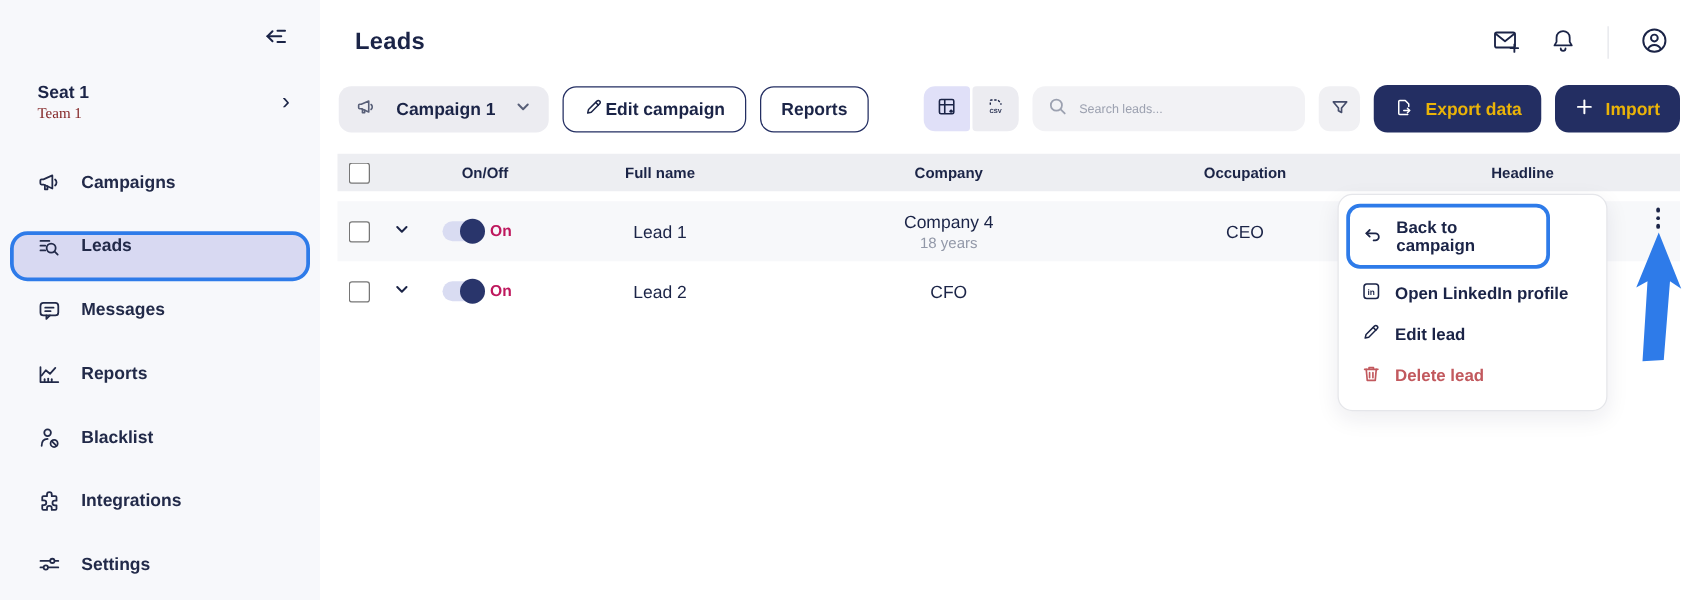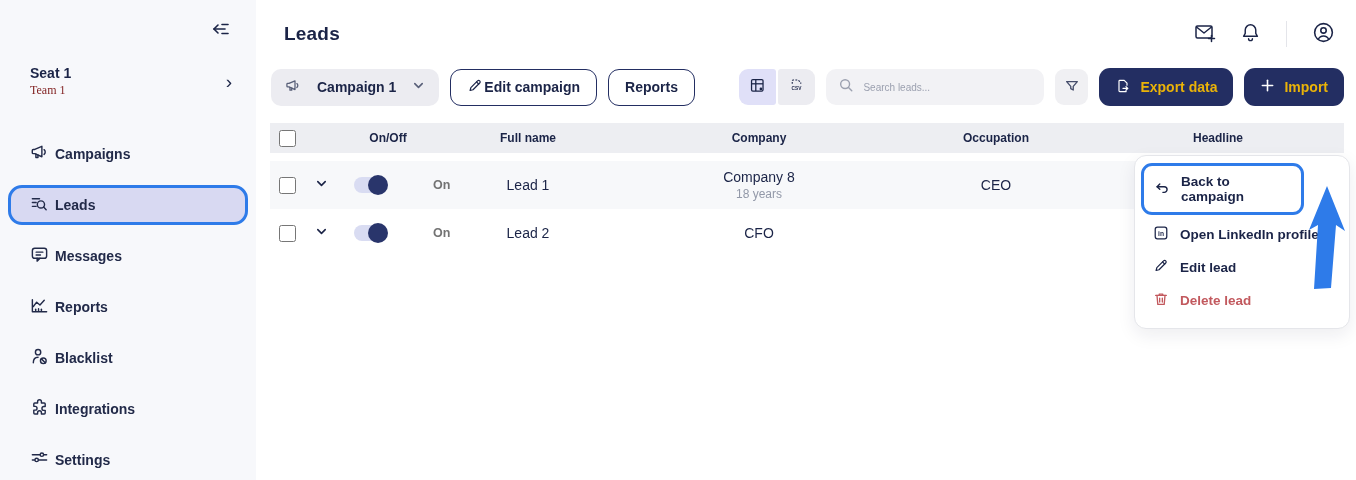--- a/index.html
+++ b/index.html
@@ -13,21 +13,21 @@
   
   .sidebar { width:256px; height:100%; background:#F7F8FB; flex:none; padding:0 8px; }
   .sb-top { display:flex; justify-content:flex-end; padding:18px 16px 0 0; }
   .collapse-btn { background:none; border:none; cursor:pointer; color:#1B2447; }
   .seat { display:flex; align-items:center; justify-content:space-between; padding:22px 16px 0 22px; cursor:pointer; }
   .seat-title { font-size:14px; font-weight:700; color:#1B2447; }
   .seat-sub { font-size:12px; color:#7f1d1d; margin-top:2px;font-family:Liberation Serif, serif; }
   .seat-chevron { font-size:19px; color:#1B2447; line-height:1; }
   .sb-nav { margin-top:36px; display:flex; flex-direction:column; gap:11px; }
   .sb-item {
-    display:flex; align-items:center; gap:6px; height:40px;
+    display:flex; align-items:flex-start; gap:16px; height:40px;
     padding-left:19px; border-radius:14px; font-size:14px; font-weight:600;
     color:#222A49; cursor:pointer; border:3px solid transparent;
   }
   .sb-item.active { background:#D8D9F2; border-color:#2E7BE9; }
   .sb-item svg { flex:none; }
 
   
   .main { flex:1; position:relative; background:#fff; }
   .topbar { display:flex; align-items:center; justify-content:space-between; padding:16px 16px 0 28px; }
   .topbar h1 { font-size:19px; font-weight:700; letter-spacing:.2px; }
@@ -72,27 +72,27 @@
   .t-head { background:#EDEEF2; height:30px; font-size:12px; font-weight:700; margin-bottom:8px; }
   .t-head .c { text-align:center; }
   .t-row { height:48px; font-size:14px; }
   .t-row.shade { background:#F7F8FA; }
   .cell-center { text-align:center; }
   .checkbox { width:17px; height:17px; border:1.5px solid #E0E1E8; border-radius:5px; background:#fff; margin:0 auto; display:block; cursor:pointer; }
   .row-chevron { background:none; border:none; cursor:pointer; display:flex; justify-content:center; width:100%; color:#1B2447; }
   .toggle-wrap { display:flex; align-items:center; gap:7px; padding-left:16px; }
   .toggle { position:relative; width:31px; height:16px; background:#D9DCF2; border-radius:9px; cursor:pointer; flex:none; }
   .toggle .knob { position:absolute; right:-3px; top:-2px; width:20px; height:20px; border-radius:50%; background:#29356B; }
-  .toggle-label { font-size:12.5px; font-weight:600; color:#737373;margin-left:41px; }
+  .toggle-label { font-size:12.5px; font-weight:600; color:#be185d; }
   .company-main { font-size:14px; color:#1B2447; }
   .company-sub { font-size:12px; color:#9298A8; margin-top:2px; }
 
   
   .ctx-menu {
-    position:absolute; left:878px; top:155px; width:216px;
+    position:absolute; left:814px; top:155px; width:216px;
     background:#fff; border:1px solid #E5E6EA; border-radius:12px;
     box-shadow:0 6px 18px rgba(20,30,60,.08);
     padding:11px 10px; z-index:5;
   }
   .ctx-item {
     display:flex; align-items:center; gap:11px; padding:7px 8px;
     font-size:13.5px; font-weight:600; color:#1B2447; cursor:pointer;
     background:none; border:none; width:100%; text-align:left; font-family:inherit;
   }
   .ctx-item.danger { color:#C2595E; }
@@ -378,21 +378,21 @@
           </button>
         </div>
         <div class="toggle-wrap">
           <span class="toggle">
               <span class="knob"></span>
             </span>
           <span class="toggle-label">On</span>
         </div>
         <div class="cell-center">Lead 1</div>
         <div class="cell-center">
-          <div class="company-main">Company 8</div>
+          <div class="company-main">Company 4</div>
           <div class="company-sub">18 years</div>
         </div>
         <div class="cell-center">CEO</div>
         <div class="cell-center"></div>
       </div>
 
       <div class="t-grid t-row">
         <div>
             <input type="checkbox" class="checkbox" style="">
           </div>

